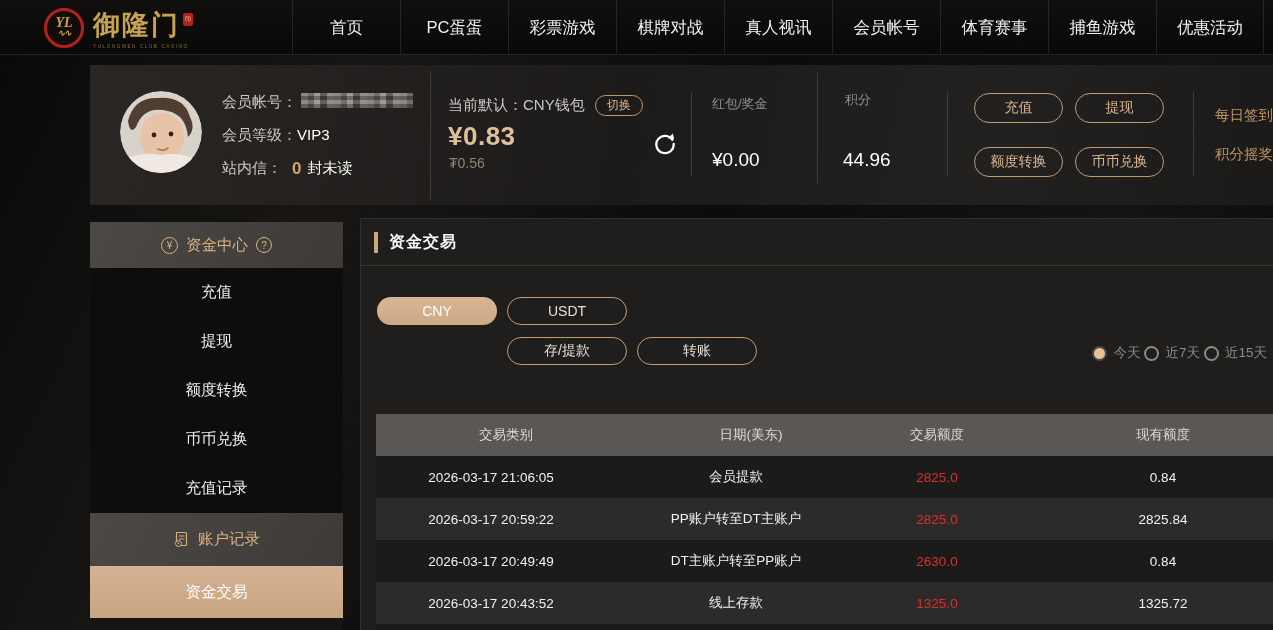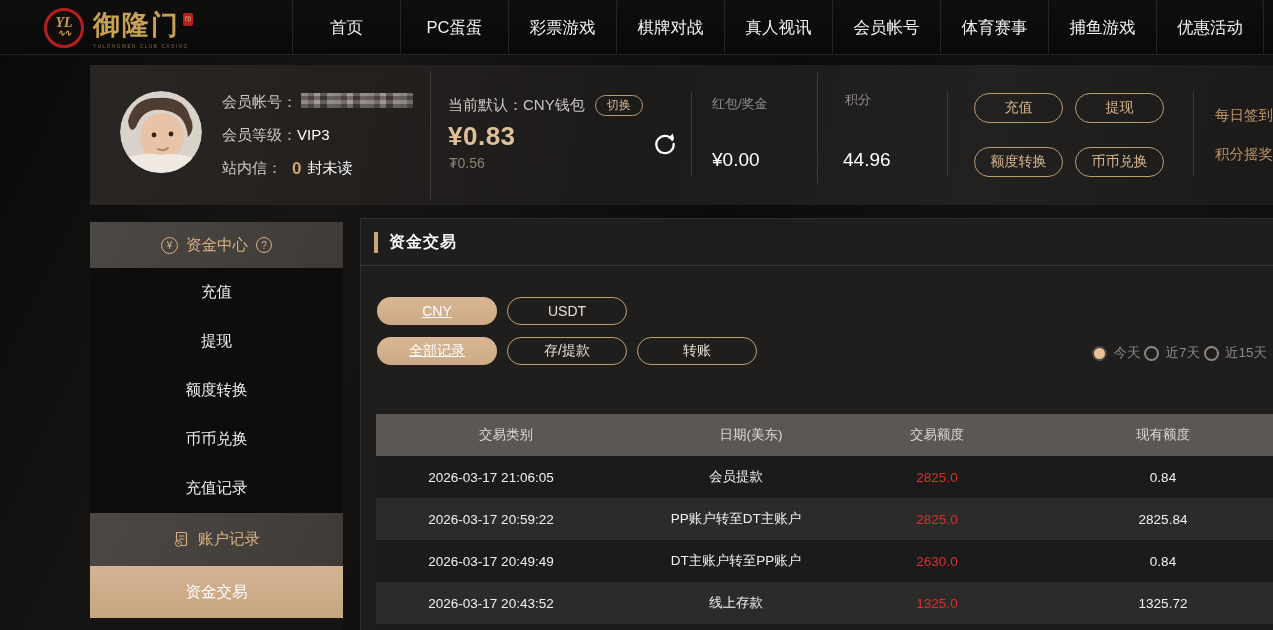--- a/index.html
+++ b/index.html
@@ -67,21 +67,21 @@
   .sitem.active { height:52px; background:linear-gradient(180deg,#d4b293,#c8a682); color:#fff; }
   .sliver { height:12px; background:#161514; }
   
   .main { position:absolute; left:360px; top:218px; width:913px; height:412px;
     background:#201e1d; border-left:1px solid #32302e; border-top:1px solid #32302e; }
   .mhead { height:47px; border-bottom:1px solid #393734; display:flex; align-items:center; }
   .goldbar { width:4px; height:21px; background:#c9a87d; margin-left:13px; }
   .mtitle { color:#f7f6f5; font-size:16px; font-weight:bold; margin-left:11px; letter-spacing:1px; }
   .pill { position:absolute; width:120px; height:28px; border-radius:14px; font-size:14px;
     display:flex; align-items:center; justify-content:center; cursor:pointer; }
-  .pill.filled { background:linear-gradient(180deg,#d8b695,#cda985); color:#fff;text-decoration:underline; }
+  .pill.filled { background:linear-gradient(180deg,#d8b695,#cda985); color:#fff; }
   .pill.outline { border:1px solid #bd9c72; color:#e6dfd4; }
   .radios { position:absolute; top:125px; right:6px; display:flex; gap:4px; align-items:center; }
   .ritem { display:flex; align-items:center; gap:6px; cursor:pointer; color:#8e8c8a; font-size:13.5px; }
   .rdot { width:15px; height:15px; border-radius:50%; border:2px solid #8b8885; }
   .rdot.sel { border:2px solid #4a4744; background:#eac096; }
   .tablewrap { position:absolute; left:15px; top:195px; width:898px; height:217px; overflow:hidden; }
   .tbl { width:942px; }
   .thead { height:42px; background:#5a5755; display:flex; }
   .th { color:#dcdbd9; font-size:13.5px; display:flex; align-items:center; justify-content:center; }
   .trow { height:42px; display:flex; }
@@ -213,21 +213,20 @@
 
 <div class="main">
   <div class="mhead">
     <div class="goldbar"></div>
     <div class="mtitle">资金交易</div>
   </div>
 
   <div class="pill filled" style="left:16px; top:78px;">CNY</div>
   <div class="pill outline" style="left:146px; top:78px;">USDT</div>
 
-  <div class="pill filled" style="left:16px; top:118px;">全部记录</div>
   <div class="pill outline" style="left:146px; top:118px;">存/提款</div>
   <div class="pill outline" style="left:276px; top:118px;">转账</div>
 
   <div class="radios">
     <div class="ritem">
       <span class="rdot sel"></span>
       <span>今天</span>
     </div>
     <div class="ritem">
       <span class="rdot"></span>

